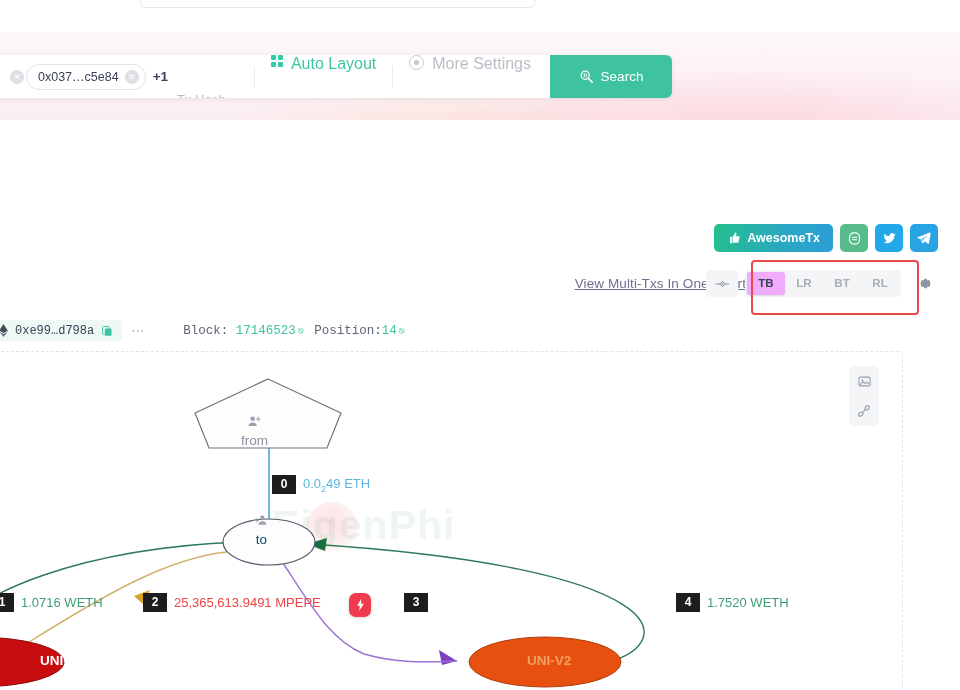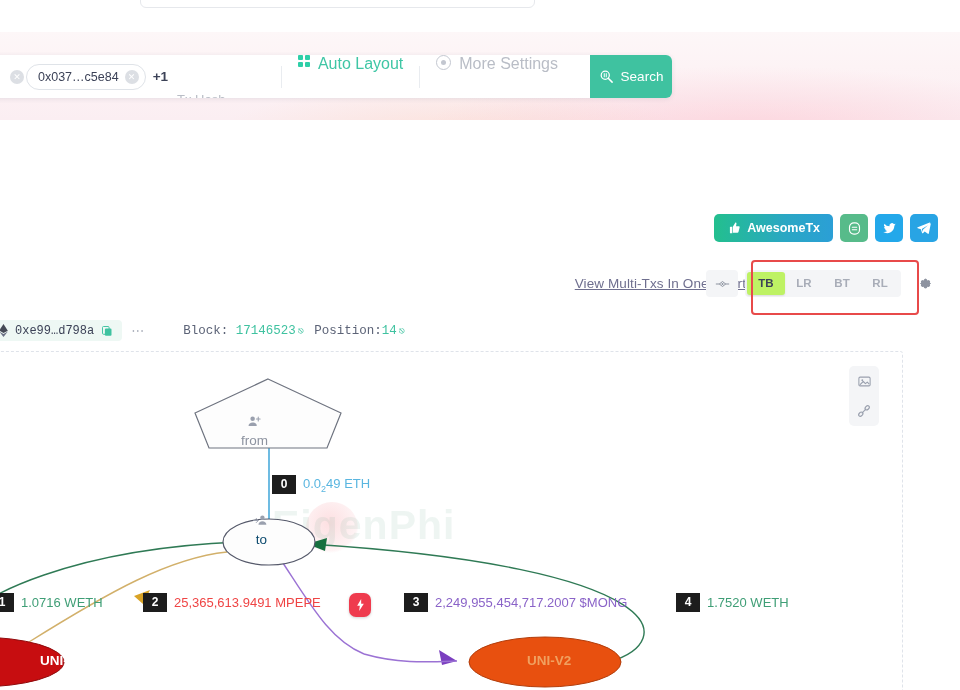--- a/index.html
+++ b/index.html
@@ -49,34 +49,34 @@
   .txhash{font-size:13px;color:#b9bdc6;margin-left:9px;margin-top:46px;}
   .vline{width:1px;height:22px;background:#e9ecf0;margin:0 0 0 auto;}
   .tbtn{display:flex;align-items:flex-start;gap:8px;padding:0 16px;height:43px;font-size:16px;white-space:nowrap;}
   .tbtn.layout{color:#3fc6a5;}
   .tbtn.more{color:#b9bdc6;}
   .grid-ic{display:grid;grid-template-columns:5px 5px;grid-template-rows:5px 5px;gap:2px;}
   .grid-ic i{background:#2ecfa8;display:block;border-radius:1px;}
   .ring-ic{width:13px;height:13px;border-radius:50%;border:1.6px solid #c3c7d0;display:flex;align-items:center;justify-content:center;}
   .ring-ic b{width:5px;height:5px;border-radius:50%;background:#c3c7d0;display:block;}
   .searchbtn{
-    margin-left:16px;height:43px;width:82px;background:#3fc2a0;color:#fff;
+    margin-left:3px;height:43px;width:122px;background:#3fc2a0;color:#fff;
     display:flex;align-items:center;justify-content:center;gap:7px;font-size:13.5px;text-align:center;
   }
 
   
   .summary{position:absolute;left:0;top:120px;width:960px;height:77px;background:#fff;z-index:9;}
   .sum-m{position:absolute;left:-6px;top:158px;font-size:13.5px;font-weight:700;color:#6b7185;}
   .sum-col{position:absolute;left:51px;top:140px;}
   .sum-col .k{font-size:12.5px;color:#9aa0ae;line-height:17px;}
   .sum-col .v{font-size:14.5px;font-weight:700;color:#5c6377;line-height:20px;}
   .divline{position:absolute;left:0;top:196px;width:960px;height:1px;background:#eef0f3;}
 
   
-  .social{position:absolute;right:22px;top:214px;display:flex;align-items:center;gap:7px;z-index:9;}
+  .social{position:absolute;right:22px;top:224px;display:flex;align-items:center;gap:7px;z-index:9;}
   .awesome{
     height:28px;padding:0 13px;border-radius:5px;color:#fff;font-size:12.5px;font-weight:700;
     background:linear-gradient(90deg,#23bf8e 0%,#2aa7c4 60%,#2b9fd6 100%);
     display:flex;align-items:center;gap:6px;
   }
   .sq{width:28px;height:28px;border-radius:5px;display:flex;align-items:center;justify-content:center;color:#fff;}
   .sq.a{background:#57bb8a;}
   .sq.b{background:#23a8ea;}
   .sq.c{background:#28a4e4;}
 
@@ -92,21 +92,21 @@
   }
   .tool-eye{
     width:32px;height:27px;border-radius:4px;background:#f4f5f7;
     display:flex;align-items:center;justify-content:center;margin-right:7px;
   }
   .seg{display:flex;background:#f4f5f7;border-radius:4px;padding:2px;gap:0;}
   .seg div{
     min-width:26px;padding:0 6px;height:23px;line-height:23px;text-align:center;
     font-size:11.5px;font-weight:700;color:#a8adb8;border-radius:3px;
   }
-  .seg div.on{background:#bef264;color:#3c4257;box-shadow:0 1px 2px rgba(0,0,0,.10);}
+  .seg div.on{background:#f0abfc;color:#3c4257;box-shadow:0 1px 2px rgba(0,0,0,.10);}
   .gear{width:30px;height:27px;display:flex;align-items:center;justify-content:center;margin-left:9px;}
 
   
   .txmeta{position:absolute;left:-10px;top:320px;display:flex;align-items:center;gap:0;z-index:9;}
   .hashpill{
     display:flex;align-items:center;gap:7px;height:21px;padding:0 9px;border-radius:4px;
     background:#eef8f4;font-family:"Liberation Mono", monospace;font-size:12px;color:#3c4257;
   }
   .dots{color:#9aa0ae;font-size:13px;margin-left:9px;letter-spacing:1px;}
   .blockinfo{margin-left:38px;font-family:"Liberation Mono", monospace;font-size:12.5px;color:#5c6377;white-space:nowrap;}
@@ -377,19 +377,18 @@
 </div>
 
 <div class="flash">
   <svg width="9" height="12" viewBox="0 0 12 18">
     <path d="M7 0 1 10h4l-1 8 7-11H7z" fill="#fff"></path>
   </svg>
 </div>
 
 <div class="elabel" style="left:404px;top:593px;">
   <span class="idx">3</span>
-  <span class="etxt c-purple">2,249,955,454,717.2007 $MONG</span>
 </div>
 
 <div class="elabel" style="left:676px;top:593px;">
   <span class="idx">4</span>
   <span class="etxt c-green">1.7520 WETH</span>
 </div>
 
 </body></html>

